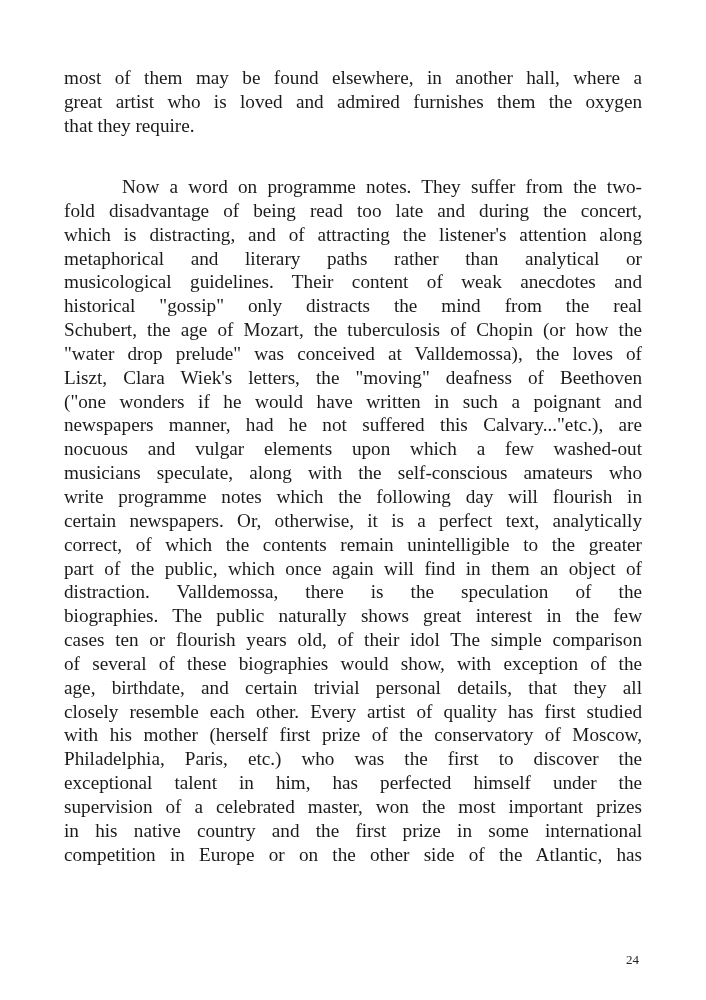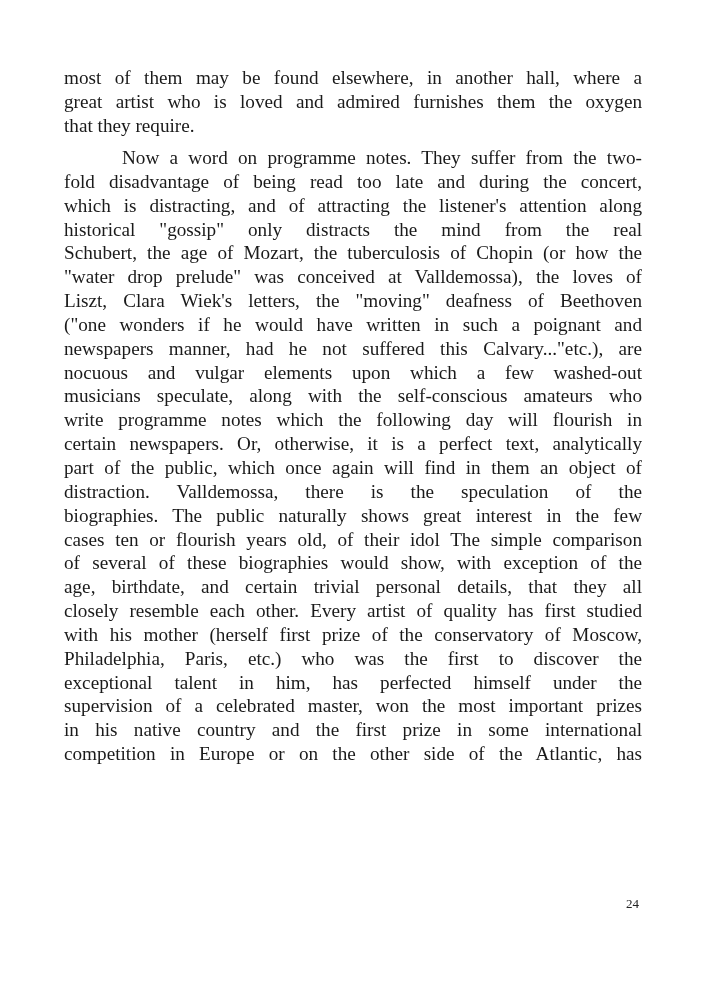--- a/index.html
+++ b/index.html
@@ -12,52 +12,55 @@
       font-family: "Liberation Serif", "DejaVu Serif", serif;
       font-size: 19.2px; color: #1a1a1a;
     }
     .line {
       display: block; height: 23.85px; line-height: 23.85px;
       text-align: justify; text-align-last: justify; white-space: nowrap; overflow: visible;
     }
     .line.last { text-align-last: left; font-family: Liberation Serif, serif; }
     .line.indent { padding-left: 58px; }
     .para1 { top: 66px; }
-    .para2 { top: 146px; }
+    .para2 { top: 175px; }
     .page-number {
-      position: absolute; left: 626px; top: 896px;
+      position: absolute; left: 626px; top: 952px;
       font-family: "Liberation Serif", "DejaVu Serif", serif;
       font-size: 13px; color: #222222;
     }
   </style>
 </head>
 <body>
 
 <div class="page">
 
   <div class="body-text para1">
     <span class="line">most of them may be found elsewhere, in another hall, where a</span>
     <span class="line">great artist who is loved and admired furnishes them the oxygen</span>
     <span class="line last">that they require.</span>
   </div>
 
   <div class="body-text para2">
     <span class="line indent">Now a word on programme notes. They suffer from the two-</span>
     <span class="line">fold disadvantage of being read too late and during the concert,</span>
     <span class="line">which is distracting, and of attracting the listener's attention along</span>
+    <span class="line">metaphorical and literary paths rather than analytical or</span>
+    <span class="line">musicological guidelines. Their content of weak anecdotes and</span>
     <span class="line">historical "gossip" only distracts the mind from the real</span>
     <span class="line">Schubert, the age of Mozart, the tuberculosis of Chopin (or how the</span>
     <span class="line">"water drop prelude" was conceived at Valldemossa), the loves of</span>
     <span class="line">Liszt, Clara Wiek's letters, the "moving" deafness of Beethoven</span>
     <span class="line">("one wonders if he would have written in such a poignant and</span>
     <span class="line">newspapers manner, had he not suffered this Calvary..."etc.), are</span>
     <span class="line">nocuous and vulgar elements upon which a few washed-out</span>
     <span class="line">musicians speculate, along with the self-conscious amateurs who</span>
     <span class="line">write programme notes which the following day will flourish in</span>
     <span class="line">certain newspapers. Or, otherwise, it is a perfect text, analytically</span>
+    <span class="line">correct, of which the contents remain unintelligible to the greater</span>
     <span class="line">part of the public, which once again will find in them an object of</span>
     <span class="line">distraction. Valldemossa, there is the speculation of the</span>
     <span class="line">biographies. The public naturally shows great interest in the few</span>
     <span class="line">cases ten or flourish years old, of their idol The simple comparison</span>
     <span class="line">of several of these biographies would show, with exception of the</span>
     <span class="line">age, birthdate, and certain trivial personal details, that they all</span>
     <span class="line">closely resemble each other. Every artist of quality has first studied</span>
     <span class="line">with his mother (herself first prize of the conservatory of Moscow,</span>
     <span class="line">Philadelphia, Paris, etc.) who was the first to discover the</span>
     <span class="line">exceptional talent in him, has perfected himself under the</span>

